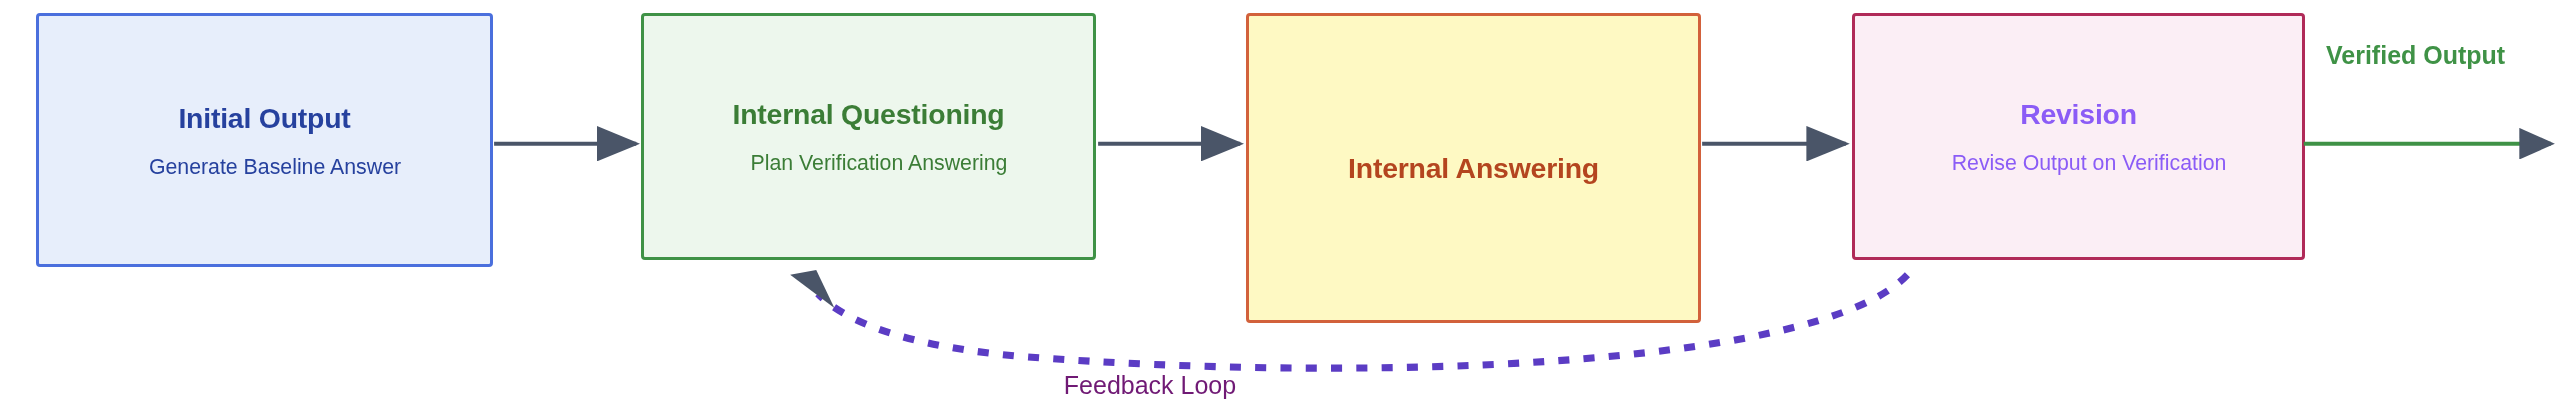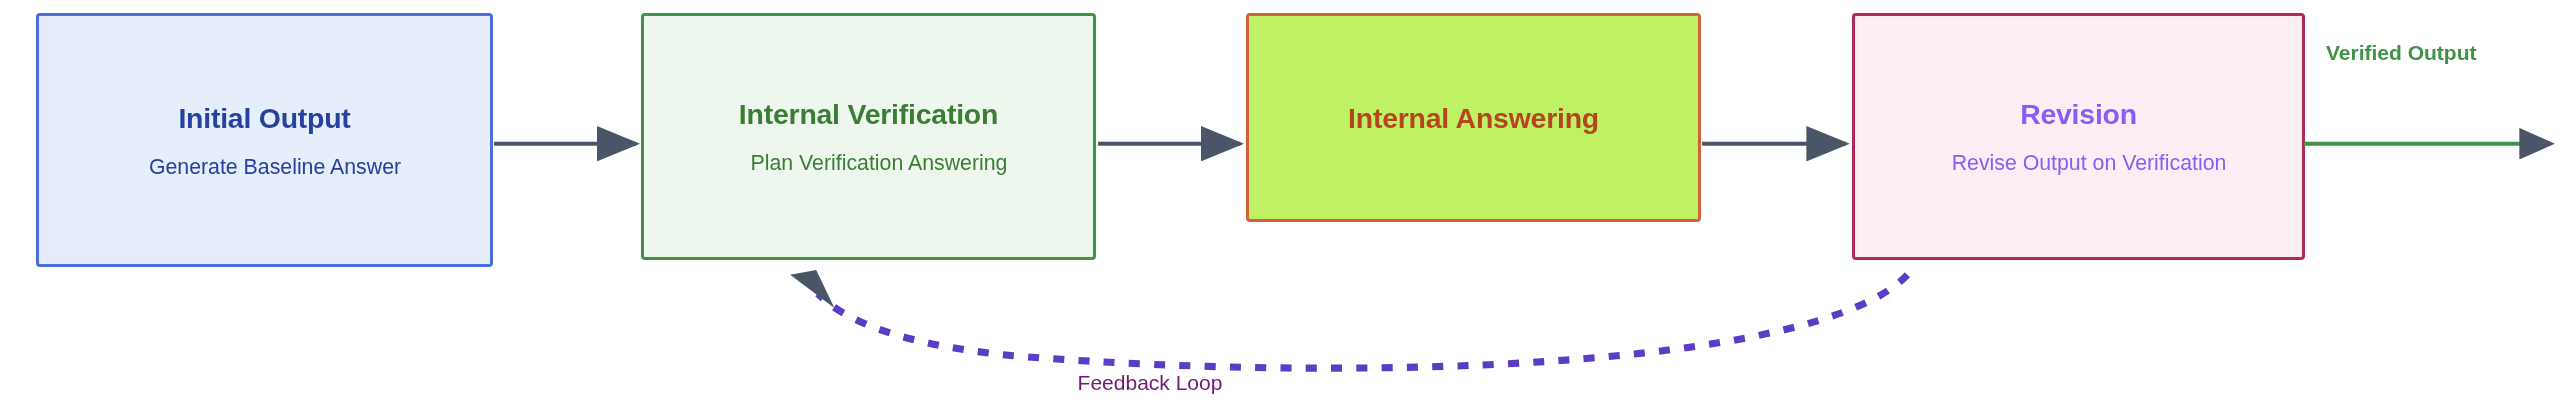--- a/index.html
+++ b/index.html
@@ -56,22 +56,22 @@
   #node-internal-questioning{
     left:641px; top:13.4px; width:455px; height:247px;
     background:#edf7ed;
     border-color:#3f9246;
   }
   #node-internal-questioning .title,
   #node-internal-questioning .subtitle{ color:#3b7d36; }
 
   
   #node-internal-answering{
-    left:1246px; top:13.4px; width:455px; height:209px;
-    background:#bef264;
+    left:1246px; top:13.4px; width:455px; height:310px;
+    background:#fef9c3;
     border-color:#d2613b;
   }
   #node-internal-answering .title,
   #node-internal-answering .subtitle{ color:#b4451f; }
 
   
   #node-revision{
     left:1852px; top:13.4px; width:453px; height:247px;
     background:#fbeef5;
     border-color:#b02a58;
@@ -82,21 +82,21 @@
   
   #connectors{
     position:absolute; left:0; top:0;
     width:2576px; height:409px;
     pointer-events:none;
   }
 
   
   .edge-label{
     position:absolute;
-    font-size:21px;
+    font-size:25px;
     white-space:nowrap;
   }
   #label-verified-output{
     left:2326px; top:41px;
     font-weight:bold;
     color:#3f9246;
   }
   #label-feedback-loop{
     left:1150px; top:371px;
     transform:translateX(-50%);
@@ -108,21 +108,21 @@
 <body>
 
 <div id="canvas">
 
   <div class="node" id="node-initial-output">
     <div class="title">Initial Output</div>
     <div class="subtitle">Generate Baseline Answer</div>
   </div>
 
   <div class="node" id="node-internal-questioning">
-    <div class="title">Internal Verification</div>
+    <div class="title">Internal Questioning</div>
     <div class="subtitle">Plan Verification Answering</div>
   </div>
 
   <div class="node" id="node-internal-answering">
     <div class="title">Internal Answering</div>
   </div>
 
   <div class="node" id="node-revision">
     <div class="title">Revision</div>
     <div class="subtitle">Revise Output on Verification</div>

